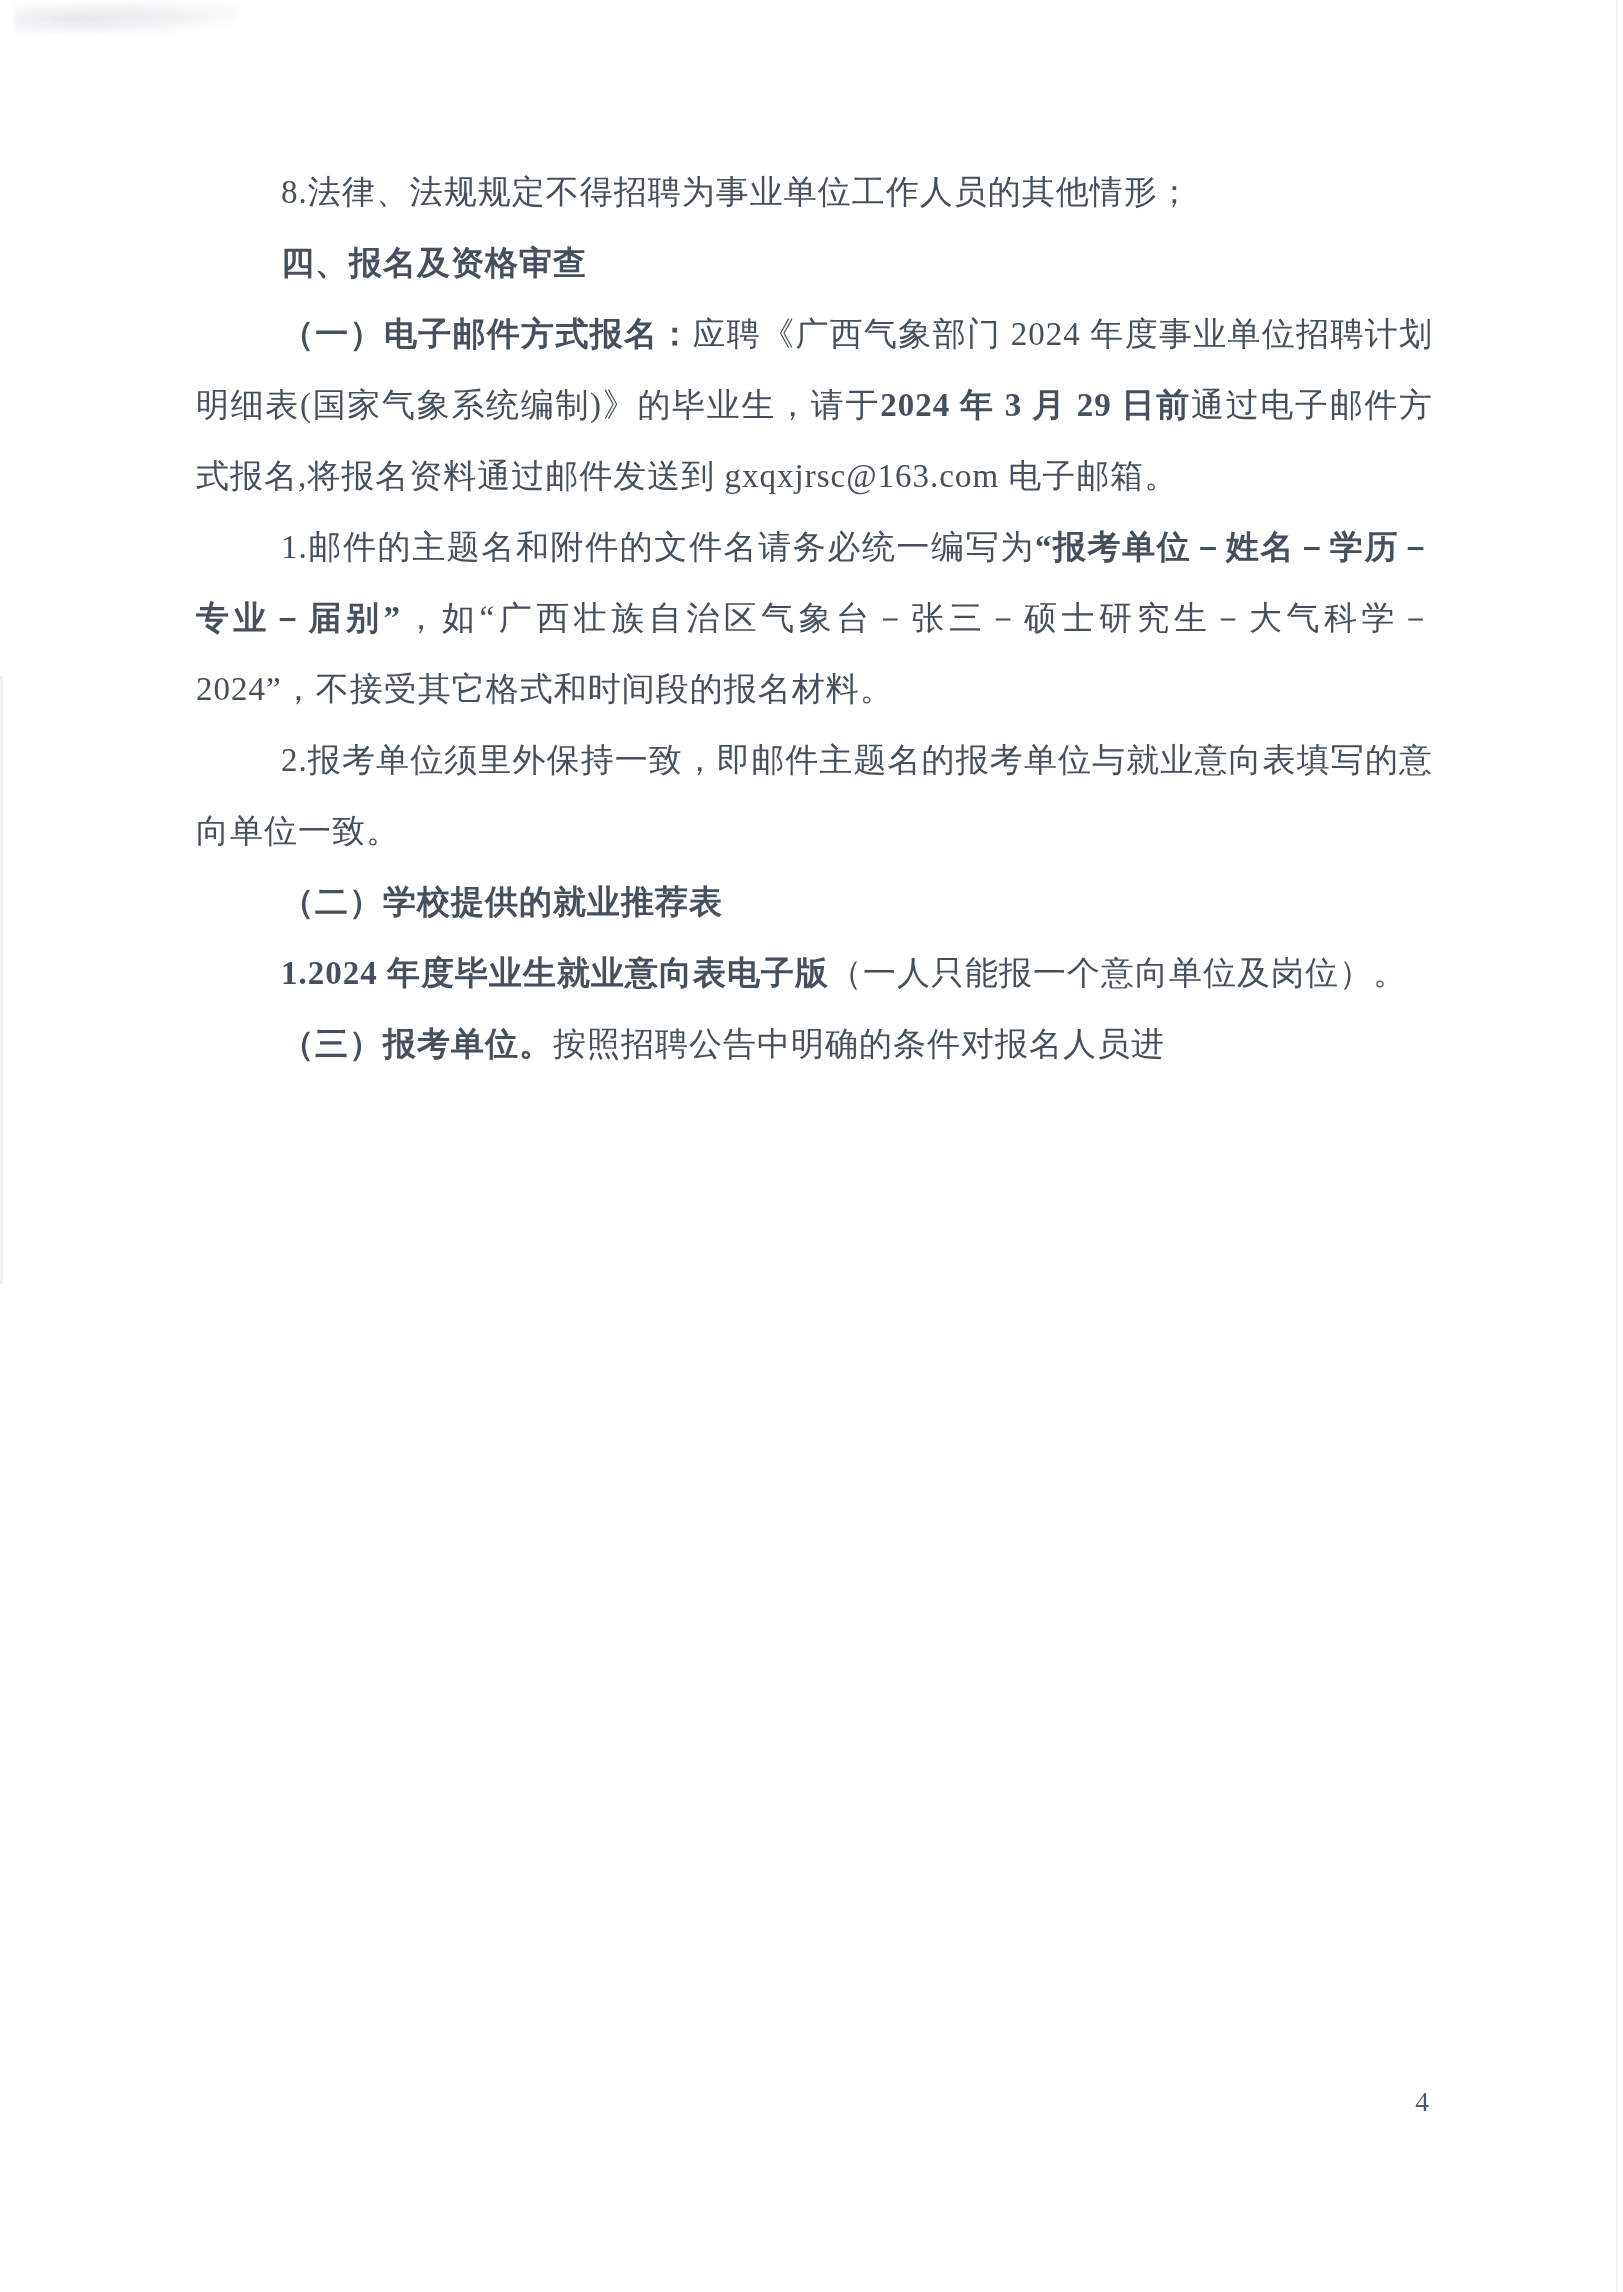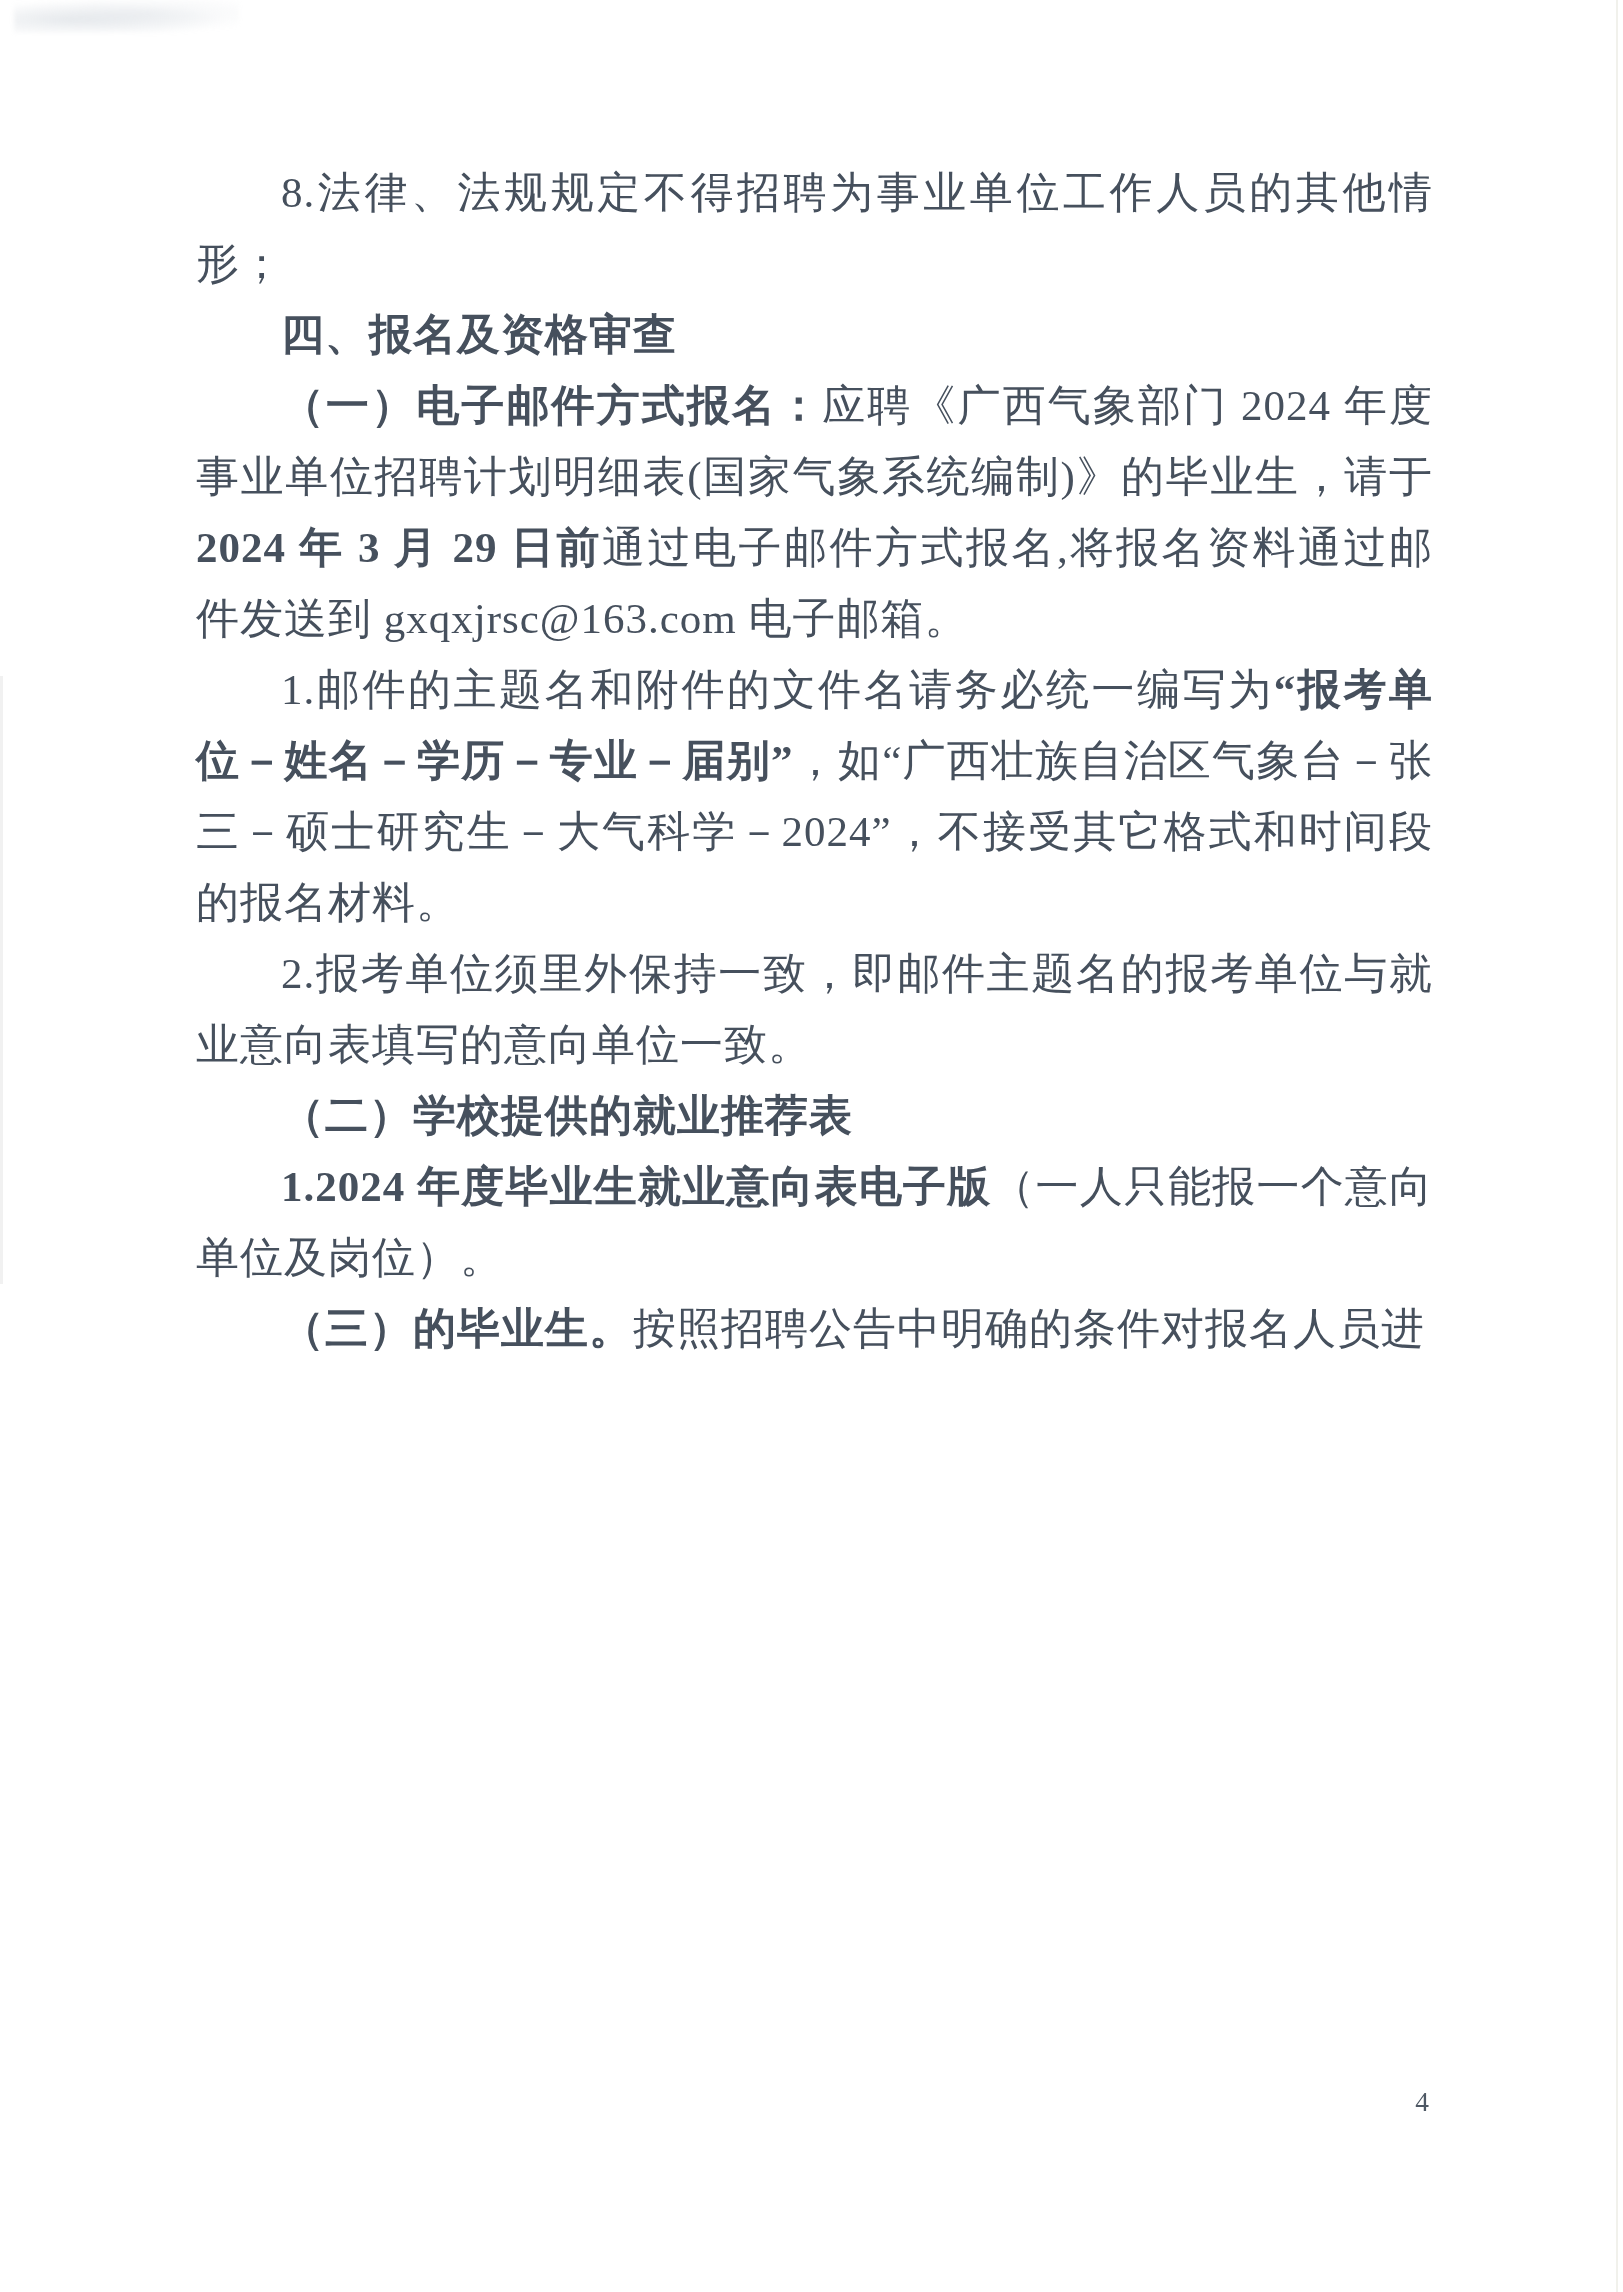--- a/index.html
+++ b/index.html
@@ -25,21 +25,21 @@
   }
   .edge-left {
     position: absolute; left: 0; top: 676px; width: 2.9px; height: 608px;
     background: #ededed; opacity: 0.8;
   }
   .content {
     position: absolute;
     left: 196px;
     top: 157px;
     width: 1237px;
-    font-size: 43px;
+    font-size: 33px;
     line-height: 71px;
     letter-spacing: 1px;
     text-align: justify;
     color: #46505d;
   }
   .para { margin: 0; text-indent: 85px; }
   .para.heading { font-weight: bold; }
   .run.bold { font-weight: bold; }
   .page-number {
     position: absolute;
@@ -58,17 +58,17 @@
   <div class="edge-right"></div>
   <div class="edge-left"></div>
   <div class="content" style="color: rgb(70, 80, 93);">
       <p class="para"><span class="run">8.法律、法规规定不得招聘为事业单位工作人员的其他情形；</span></p>
       <p class="para heading"><span class="run bold">四、报名及资格审查</span></p>
       <p class="para"><span class="run bold">（一）电子邮件方式报名：</span><span class="run">应聘《广西气象部门 2024 年度事业单位招聘计划明细表(国家气象系统编制)》的毕业生，请于</span><span class="run bold">2024 年 3 月 29 日前</span><span class="run">通过电子邮件方式报名,将报名资料通过邮件发送到 gxqxjrsc@163.com 电子邮箱。</span></p>
       <p class="para"><span class="run">1.邮件的主题名和附件的文件名请务必统一编写为</span><span class="run bold">“报考单位－姓名－学历－专业－届别”</span><span class="run">，如“广西壮族自治区气象台－张三－硕士研究生－大气科学－2024”，不接受其它格式和时间段的报名材料。</span></p>
       <p class="para"><span class="run">2.报考单位须里外保持一致，即邮件主题名的报考单位与就业意向表填写的意向单位一致。</span></p>
       <p class="para heading"><span class="run bold">（二）学校提供的就业推荐表</span></p>
       <p class="para"><span class="run bold">1.2024 年度毕业生就业意向表电子版</span><span class="run">（一人只能报一个意向单位及岗位）。</span></p>
-      <p class="para"><span class="run bold">（三）的毕业生。</span><span class="run">按照招聘公告中明确的条件对报名人员进</span></p>
+      <p class="para"><span class="run bold">（三）报考单位。</span><span class="run">按照招聘公告中明确的条件对报名人员进</span></p>
     </div>
   <div class="page-number">4</div>
 </div>
 
 
 </body></html>

